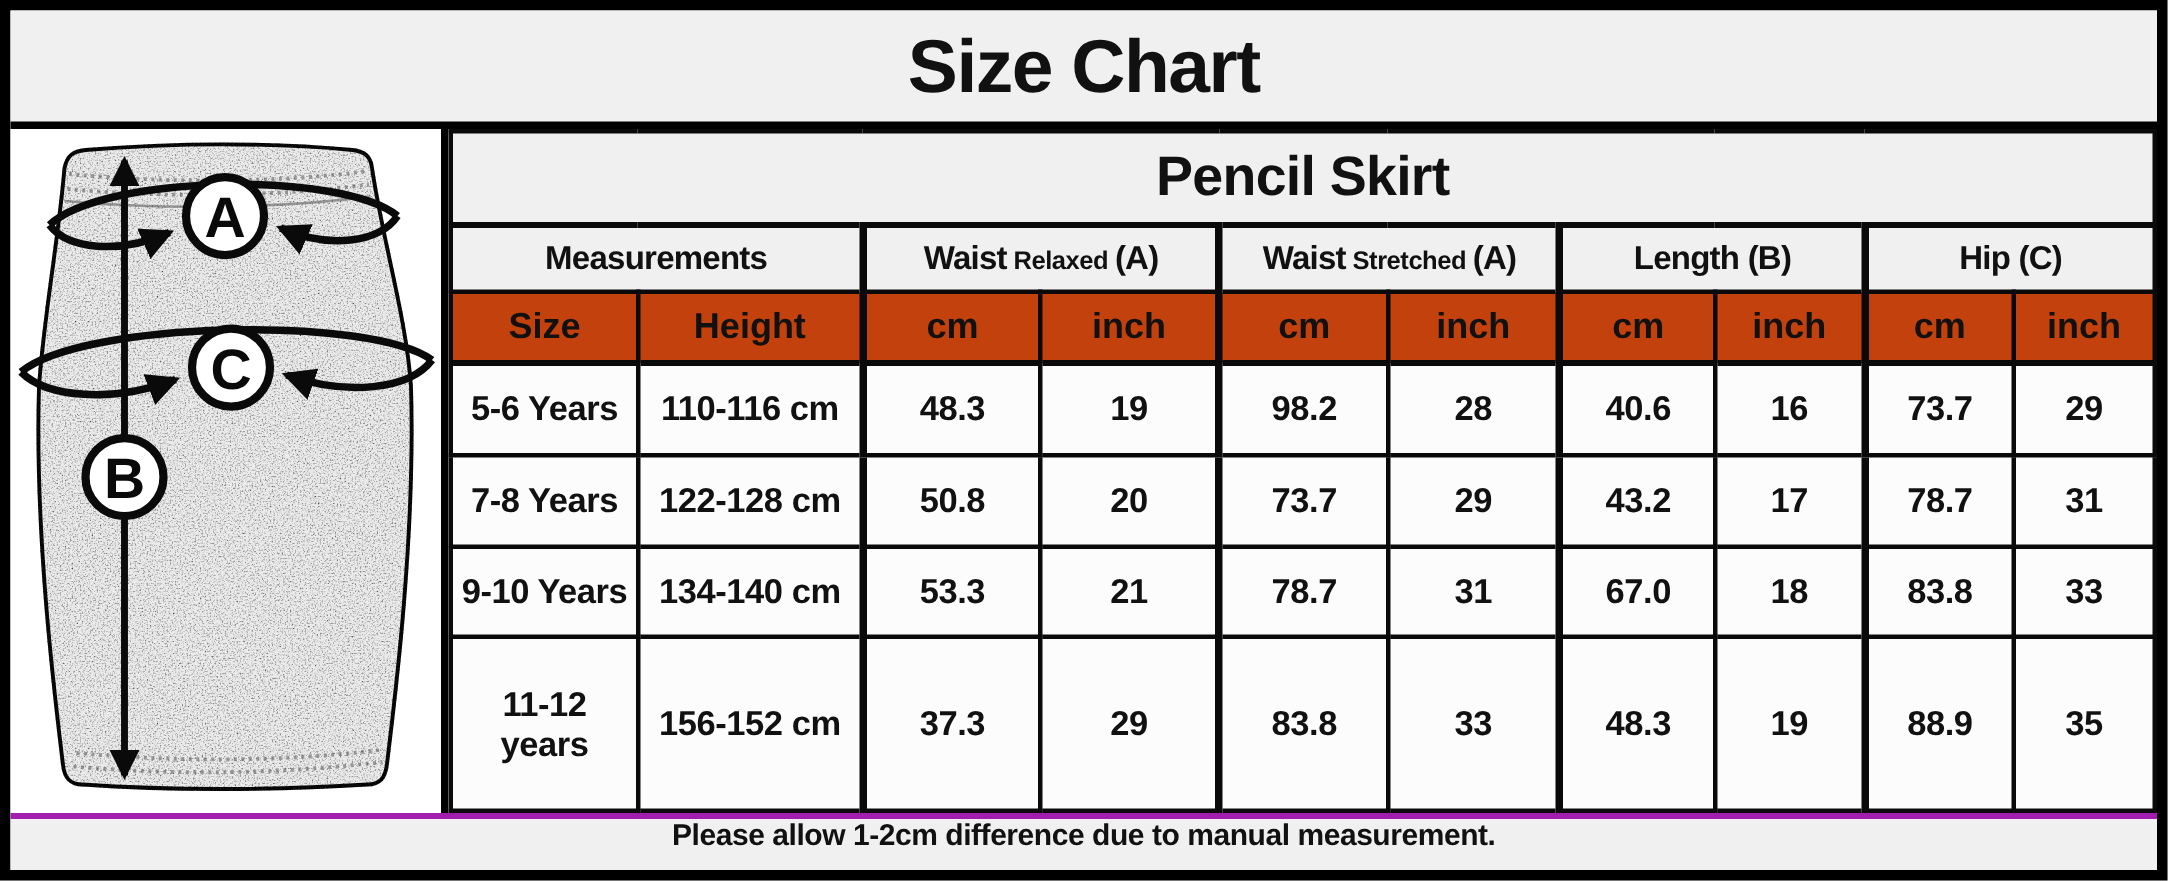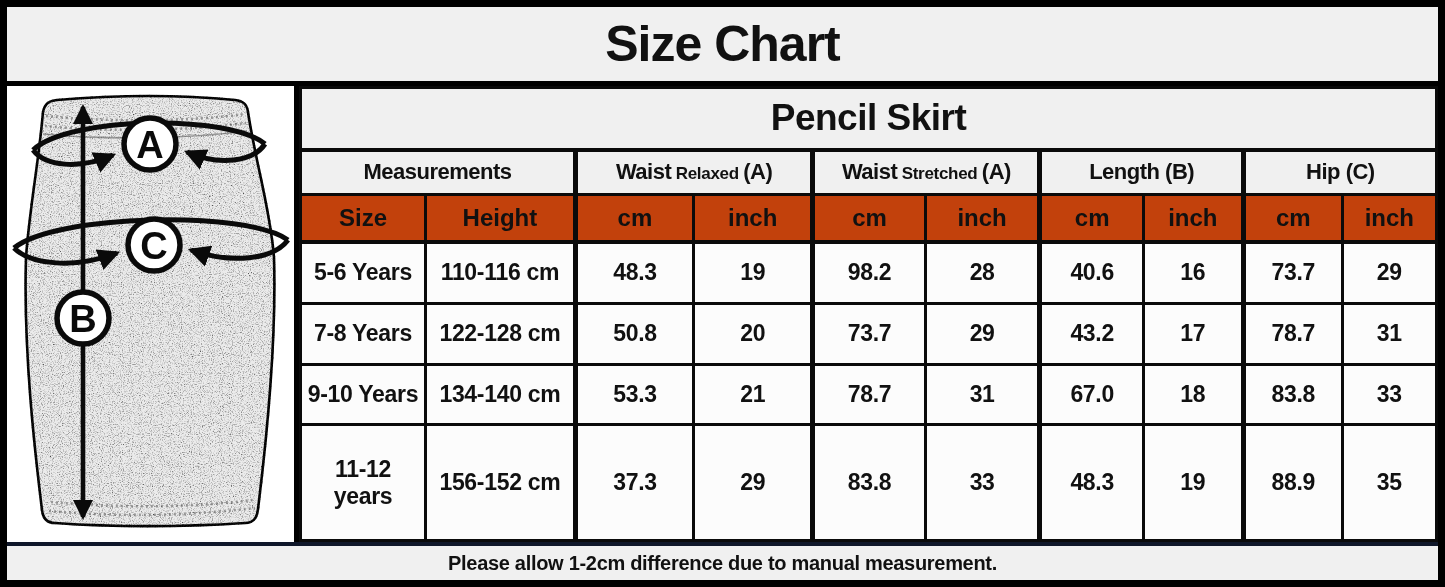--- a/index.html
+++ b/index.html
@@ -43,22 +43,22 @@
   }
   .group-row th { height: 45px; background: #f0f0f0; border-bottom-width: 3px; }
   .gm { font-size: 22px; letter-spacing: -0.5px; }
   .gq { font-size: 17px; letter-spacing: -0.3px; }
   .sub-row th { height: 47px; background: #c2410c; font-size: 24px; border-bottom-width: 4px; margin-top: 14px; }
   .data-row td { background: #fcfcfc; font-size: 23px; letter-spacing: -0.3px; }
 
   .footerbar {
     flex: none; height: 38px;
     background: #f0f0f0;
-    border-top: 4px solid #0f172a;
-    display: flex; align-items: center; justify-content: center;
+    border-top: 4px solid #a21caf;
+    display: flex; justify-content: center;
     font-size: 20px; letter-spacing: -0.3px;
   }
 </style>
 </head>
 <body>
 
 <div class="page">
 
   <div class="titlebar">
     <span>Size Chart</span>

